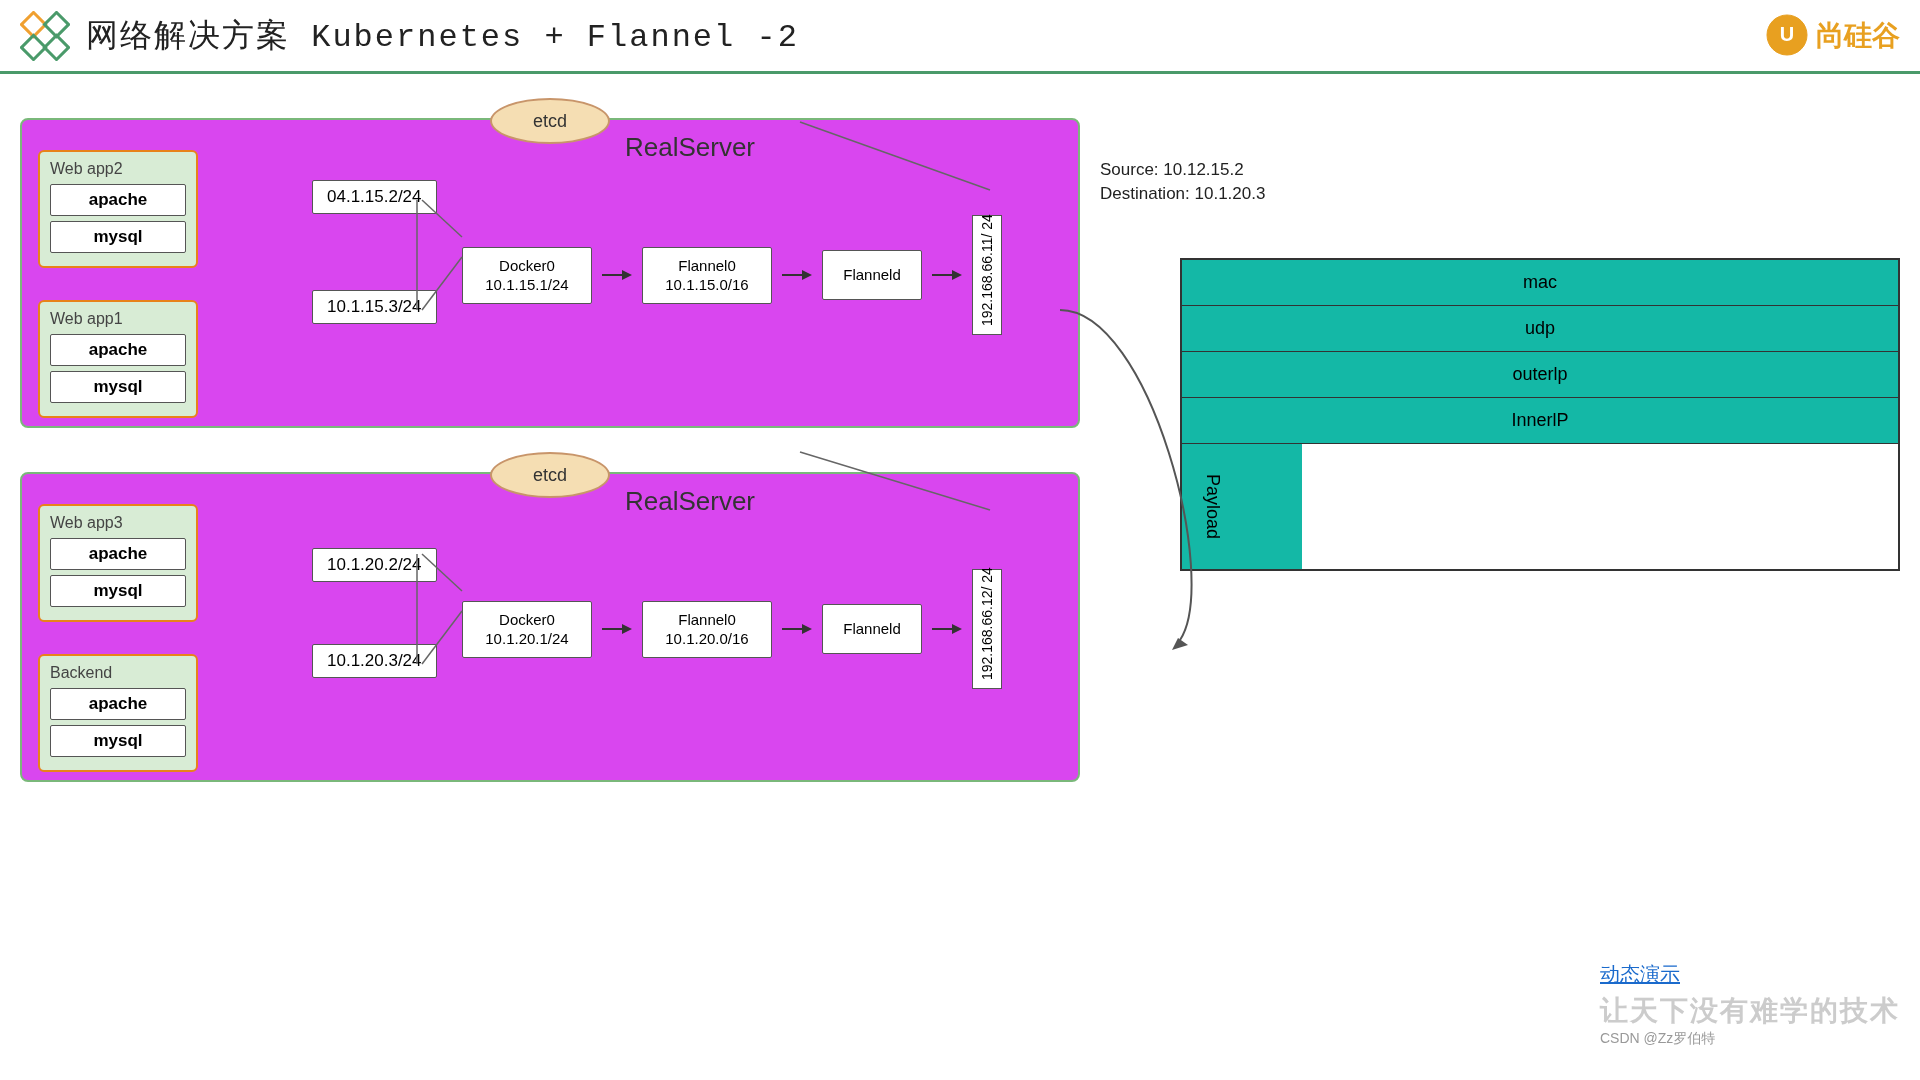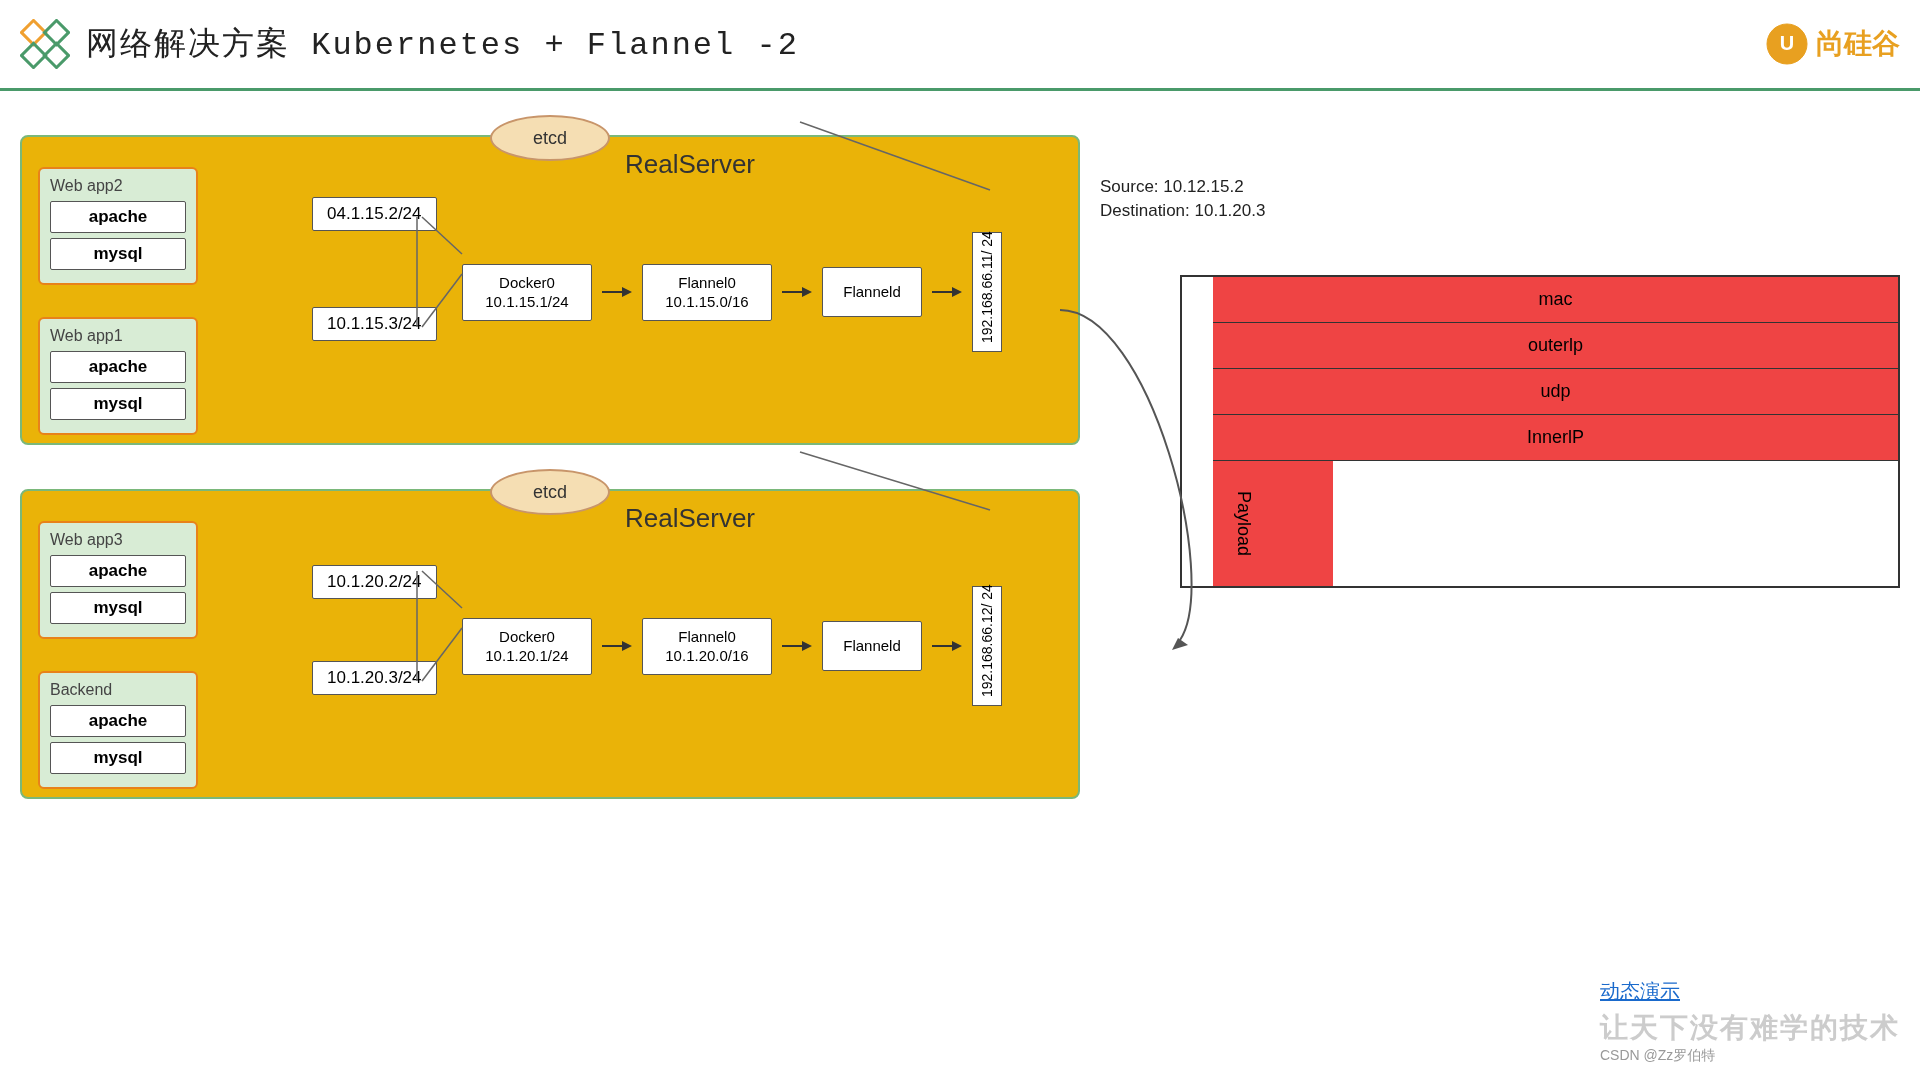--- a/index.html
+++ b/index.html
@@ -11,21 +11,21 @@
       overflow: hidden;
       position: relative;
     }
 
     
     .header {
       display: flex;
       align-items: center;
       padding: 8px 20px;
       border-bottom: 3px solid #4a9a6a;
-      height: 91px;
+      height: 74px;
     }
     .logo-diamond {
       width: 50px;
       height: 50px;
       margin-right: 16px;
       flex-shrink: 0;
     }
     .header-title {
       font-size: 32px;
       font-weight: 400;
@@ -60,21 +60,21 @@
     
     .diagrams-area {
       flex: 0 0 1060px;
       display: flex;
       flex-direction: column;
       gap: 16px;
     }
 
     
     .server-box {
-      background: #eab308;
+      background: #d946ef;
       border: 2px solid #7ab87a;
       border-radius: 8px;
       padding: 12px 16px;
       position: relative;
       flex: 1;
     }
 
     .server-title {
       font-size: 26px;
       font-weight: 500;
@@ -190,23 +190,22 @@
       border: 2px solid #333;
       display: inline-block;
       margin-left: 60px;
     }
 
     .packet-table-row {
       border-bottom: 1.5px solid #333;
       padding: 12px 20px;
       font-size: 18px;
       text-align: center;
-      background: #ef4444;
+      background: #14b8a6;
       min-width: 120px;
-      margin-left: 31px;
     }
 
     .packet-table-row:last-child {
       border-bottom: none;
     }
 
     .payload-row {
       writing-mode: vertical-lr;
       text-orientation: mixed;
       padding: 30px 20px;
@@ -422,22 +421,22 @@
   <div class="right-area">
 
 
     <div class="packet-section" style="margin-top:60px;">
       <div class="packet-line">Source:  10.12.15.2</div>
       <div class="packet-line">Destination:  10.1.20.3</div>
     </div>
 
     <div class="packet-table" style="margin-top:20px; margin-left:80px;">
       <div class="packet-table-row">mac</div>
+      <div class="packet-table-row">udp</div>
       <div class="packet-table-row">outerlp</div>
-      <div class="packet-table-row">udp</div>
       <div class="packet-table-row">InnerlP</div>
       <div class="packet-table-row payload-row">Payload</div>
     </div>
 
     <div class="footer" style="position:absolute; bottom:20px; right:0;">
       <div class="dynamic-demo">动态演示</div>
       <div class="footer-brand-text">让天下没有难学的技术</div>
       <div class="footer-credit">CSDN @Zz罗伯特</div>
     </div>
   </div>

